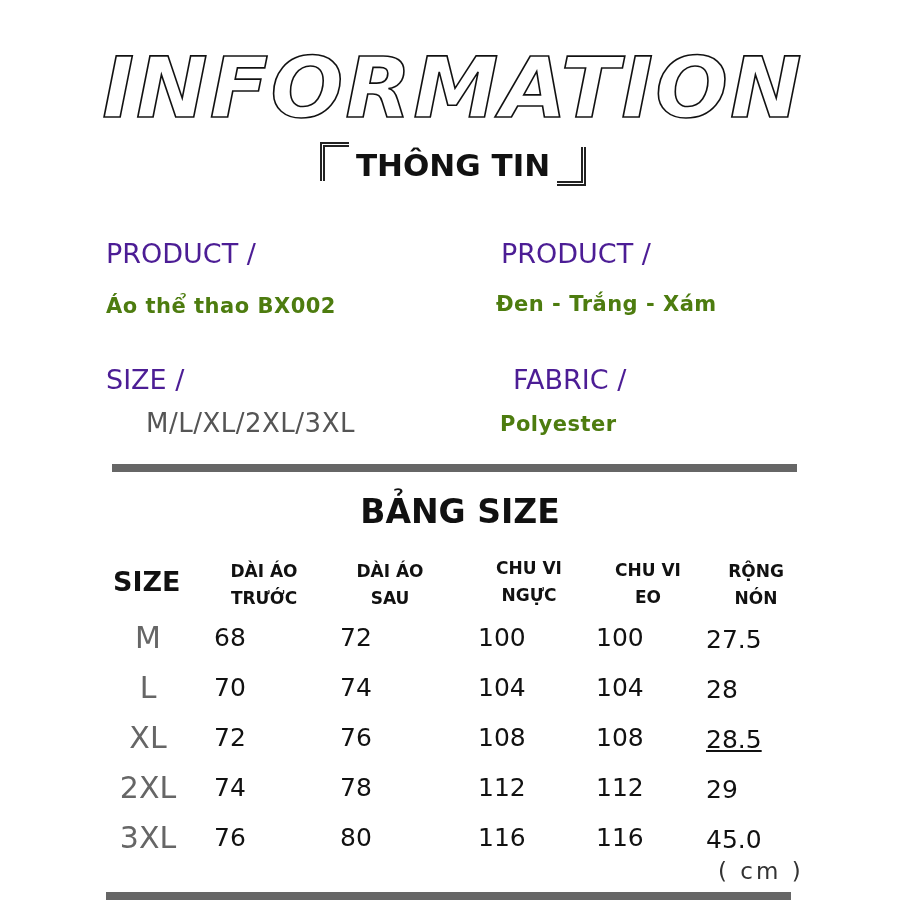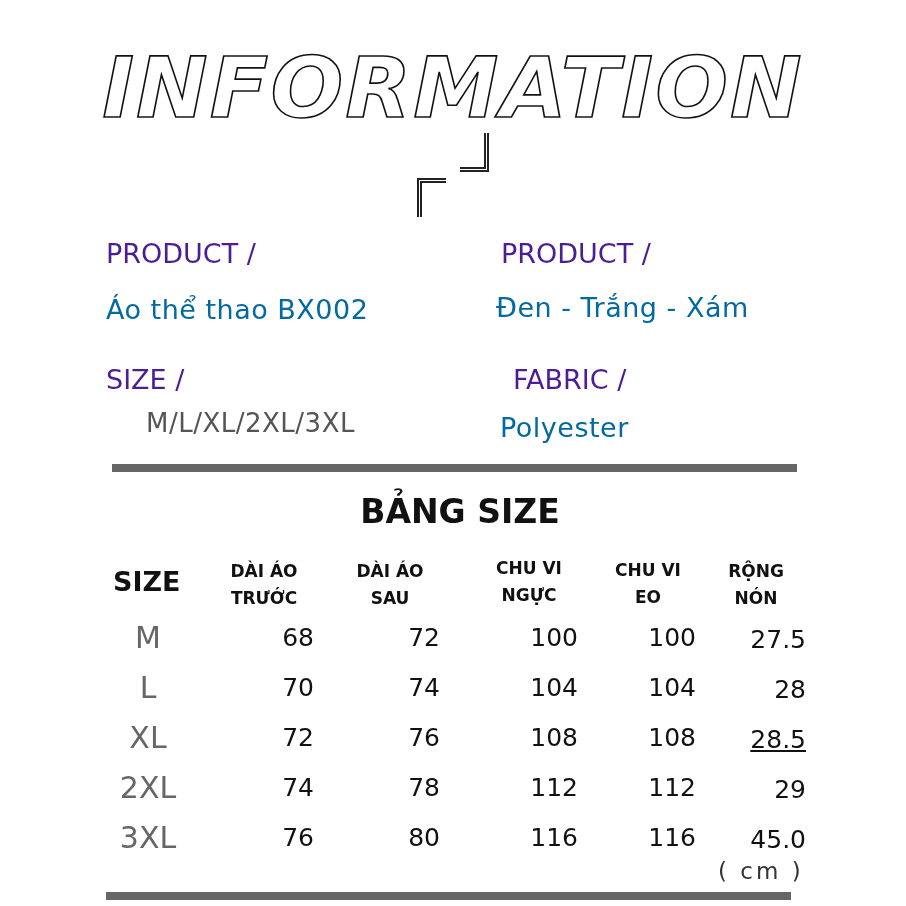--- a/index.html
+++ b/index.html
@@ -17,41 +17,42 @@
     font-family:"DejaVu Sans", sans-serif; font-weight:bold;
     font-size:31px; color:#111111; line-height:50px;
   }
   .subhead .inner { display:inline-block; position:relative; padding:0 36px; }
   .bracket-tl { position:absolute; left:0; top:2px; width:24px; height:34px;
     border-left:5px double #222; border-top:5px double #222; }
   .bracket-br { position:absolute; right:0; bottom:4px; width:24px; height:34px;
     border-right:5px double #222; border-bottom:5px double #222; }
 
   .lbl { font-size:27px; color:#4c1d95; font-family:"DejaVu Sans", sans-serif; }
-  .val { font-size:27px; color:#0369a1; font-weight:normal; font-family:"DejaVu Sans", sans-serif; letter-spacing:0.5px; }
+  .val { font-size:21px; color:#4d7c0f; font-weight:bold; font-family:"DejaVu Sans", sans-serif; letter-spacing:0.5px; }
   .val.light { font-weight:normal; color:#555; }
 
   .bar { background:#666666; }
 
   .title2 { left:0; width:884px; top:492px; text-align:center; font-size:33px; font-weight:bold; color:#111;margin-left:18px; }
 
   .th { font-weight:bold; color:#111; text-align:center; font-size:17px; line-height:27px; }
   .th-size { font-size:27px; font-weight:bold; color:#111; }
-  .cell { text-align:right; font-size:25px; color:#111; font-family:"DejaVu Sans", sans-serif; }
+  .cell { text-align:left; font-size:25px; color:#111; font-family:"DejaVu Sans", sans-serif; }
   .sz { text-align:center; font-size:30px; color:#666; font-family:"DejaVu Sans", sans-serif; }
   .unit { font-size:23px; color:#333; letter-spacing:3px; }
 </style>
 </head>
 <body>
 
 <div class="abs headline">INFORMATION</div>
 
 <div class="abs subhead">
   <span class="inner">
     <span class="bracket-tl"></span>
+    <span>THÔNG TIN</span>
     <span class="bracket-br"></span>
   </span>
 </div>
 
 <div class="abs lbl" style="left:106px; top:238px;">PRODUCT /</div>
 <div class="abs val" style="left:106px; top:294px;">Áo thể thao BX002</div>
 
 <div class="abs lbl" style="left:501px; top:238px;">PRODUCT /</div>
 <div class="abs val" style="left:496px; top:292px;">Đen - Trắng - Xám</div>
 

